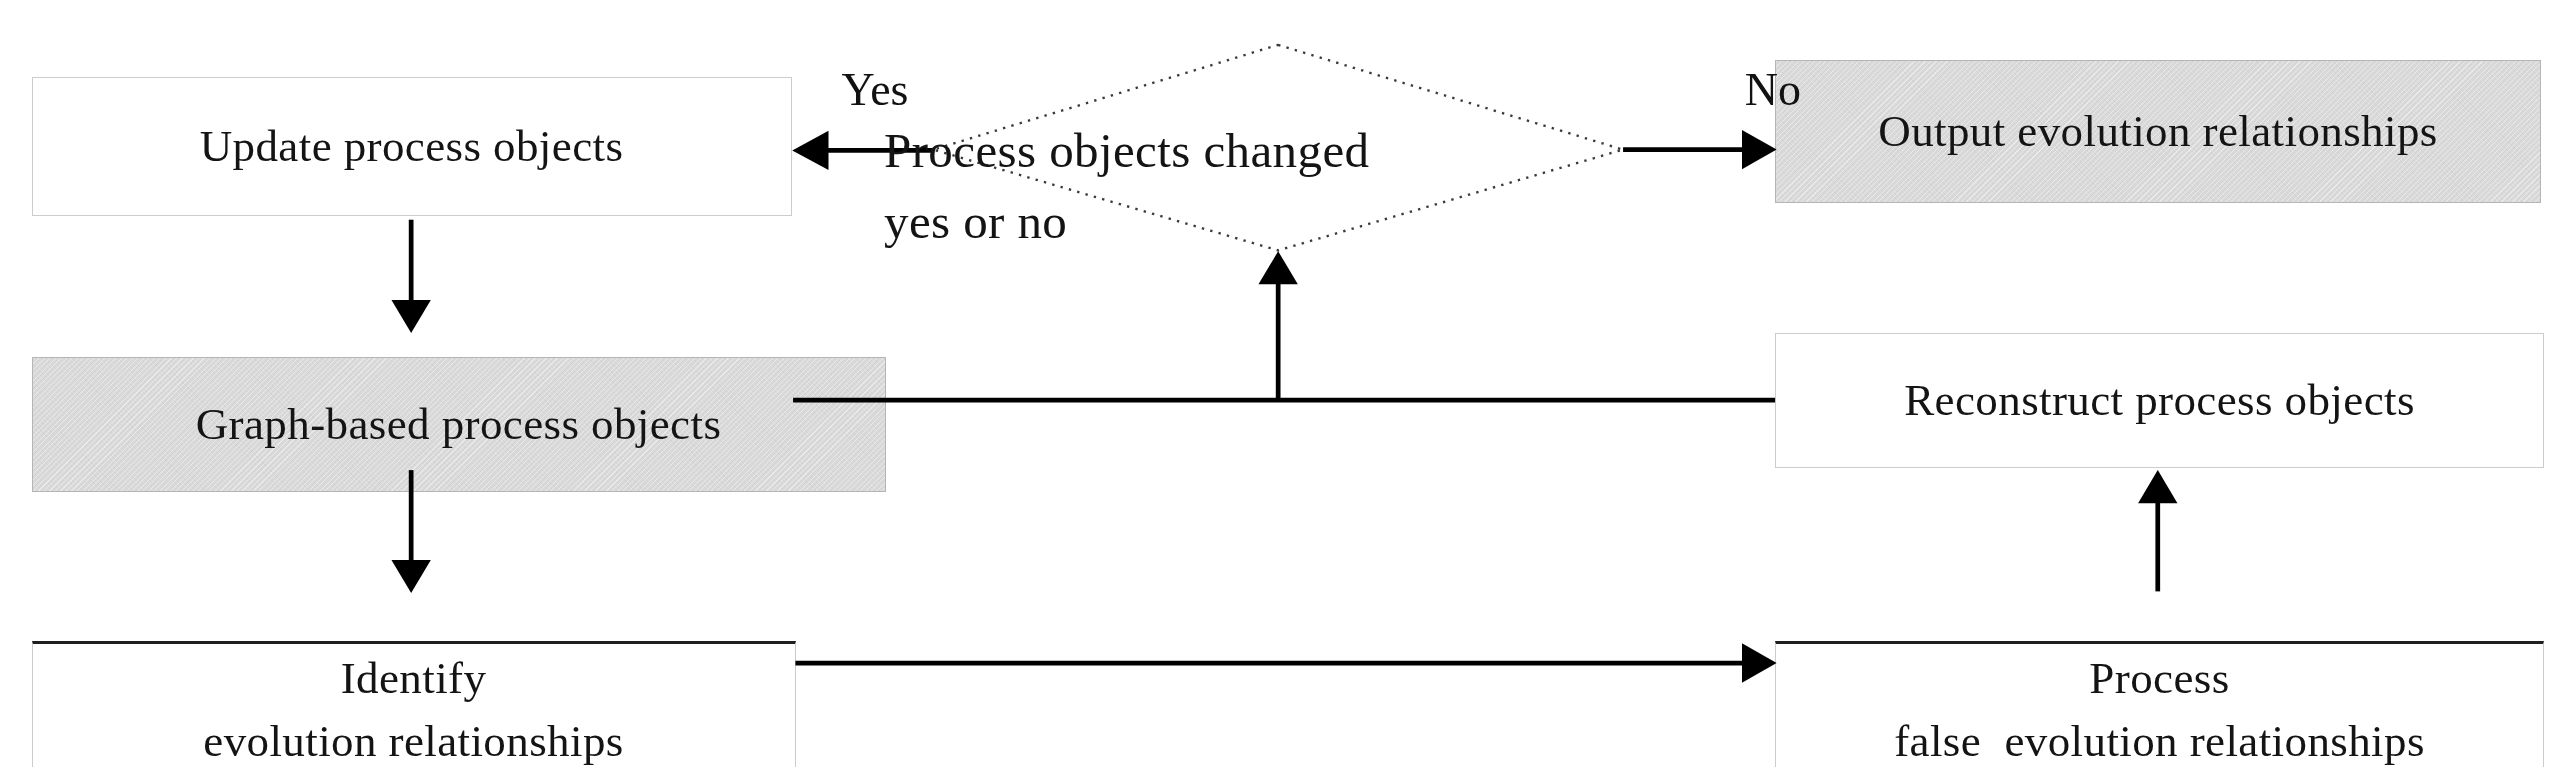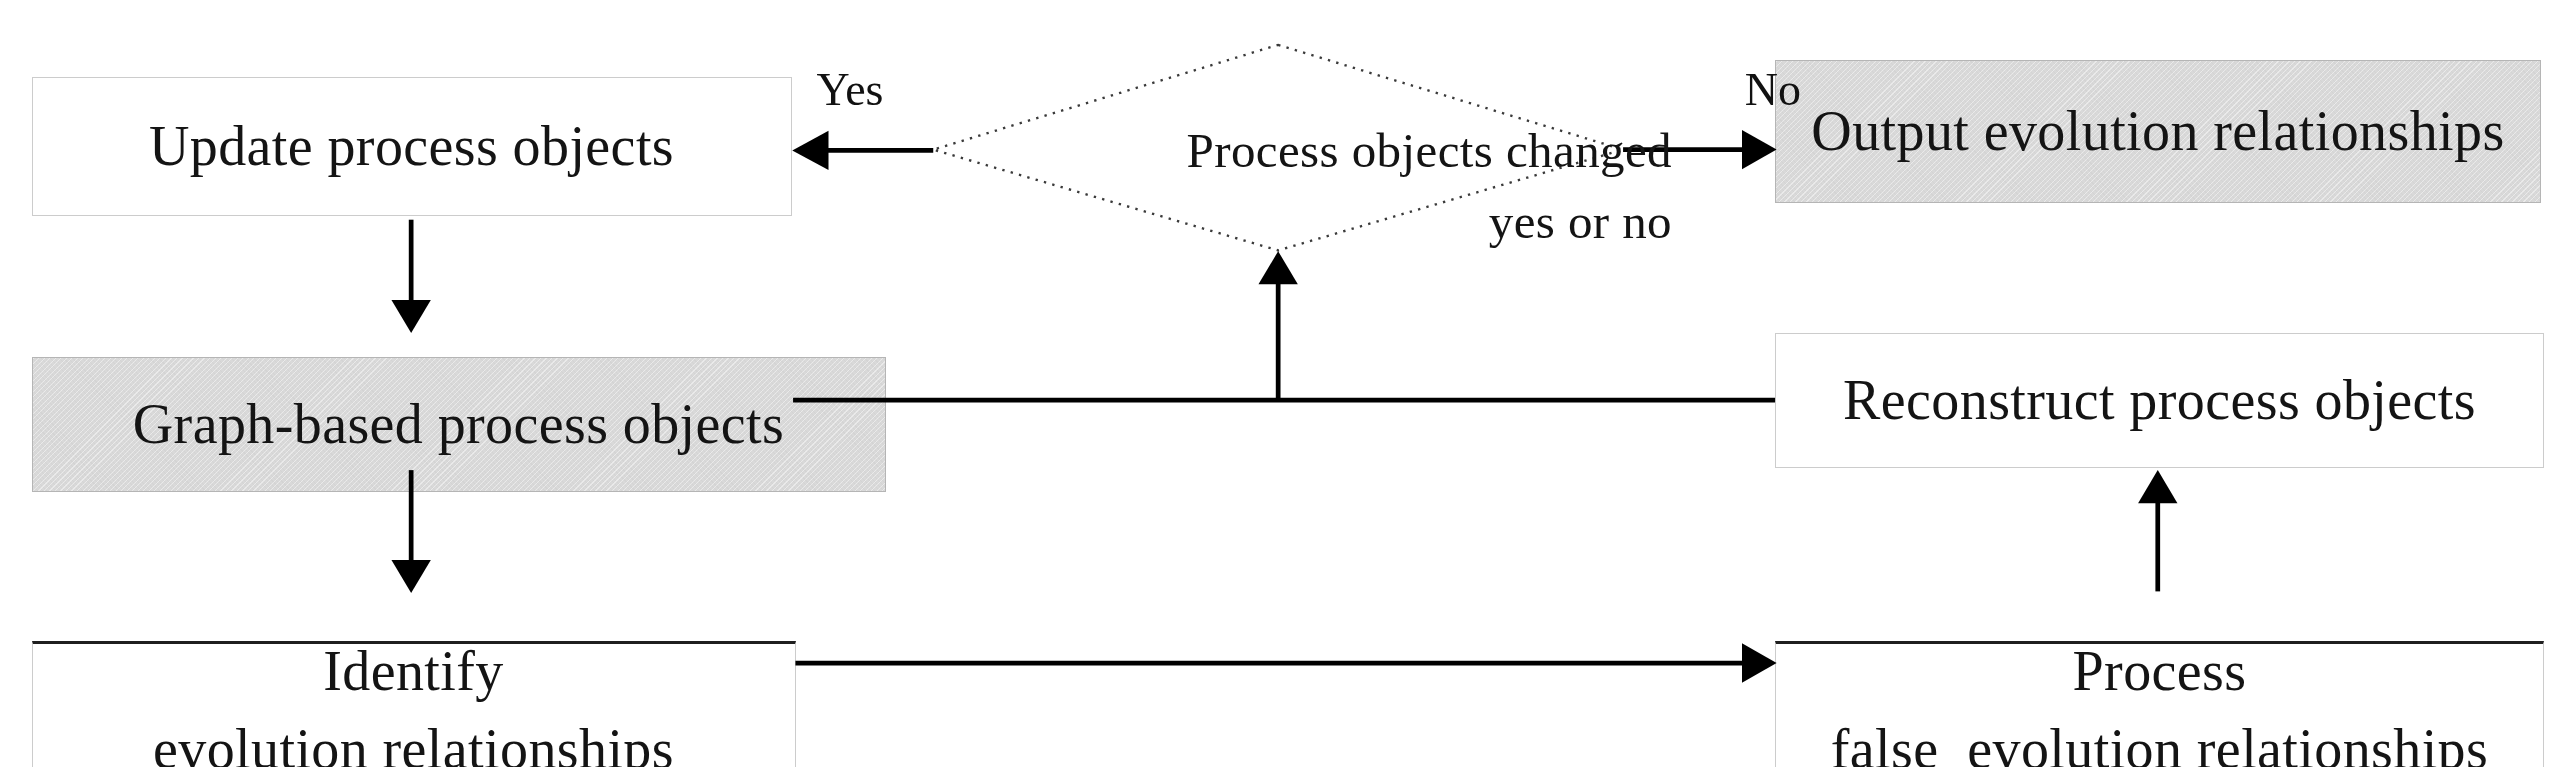--- a/index.html
+++ b/index.html
@@ -9,21 +9,21 @@
     background:#ffffff;
     font-family:"Liberation Serif","DejaVu Serif",serif;
     color:#141414;
     overflow:hidden;
   }
   .node{
     position:absolute;
     display:flex;align-items:center;justify-content:center;
     text-align:center;
     box-sizing:border-box;
-    font-size:56px;
+    font-size:45px;
   }
   .node .label{
     white-space:pre-wrap;
     line-height:1.40;
     letter-spacing:0.4px;
   }
   .white-node{
     background:#ffffff;
     border:1.6px solid #cccccc;
   }
@@ -42,21 +42,21 @@
   .edge-label{
     position:absolute;
     width:142px;
     text-align:center;
     font-size:46px;
     color:#111111;
   }
   .decision-label{
     position:absolute;
     left:884px;top:115px;width:788px;
-    text-align:right;
+    text-align:left;
     font-size:49px;
     line-height:71px;
     white-space:pre-wrap;
     letter-spacing:0.4px;
   }
   svg.wires{
     position:absolute;left:0;top:0;
     pointer-events:none;
   }
 </style>
@@ -115,17 +115,17 @@
     <line x1="1010" y1="842" x2="2214" y2="842" stroke="#000" stroke-width="6"></line>
     <polygon points="2256,842 2212,817 2212,867" fill="#000"></polygon>
 
     <line x1="2740" y1="751" x2="2740" y2="638" stroke="#000" stroke-width="6"></line>
     <polygon points="2740,597 2715,639 2765,639" fill="#000"></polygon>
   </svg>
 
   <div class="decision-label">Process objects changed
 yes or no</div>
 
-  <div class="edge-label" style="left:779px;top:63px;">Yes</div>
+  <div class="edge-label" style="left:804px;top:63px;">Yes</div>
   <div class="edge-label" style="left:1659px;top:63px;text-align:right;">No</div>
 
 </div>
 
 
 </body></html>

